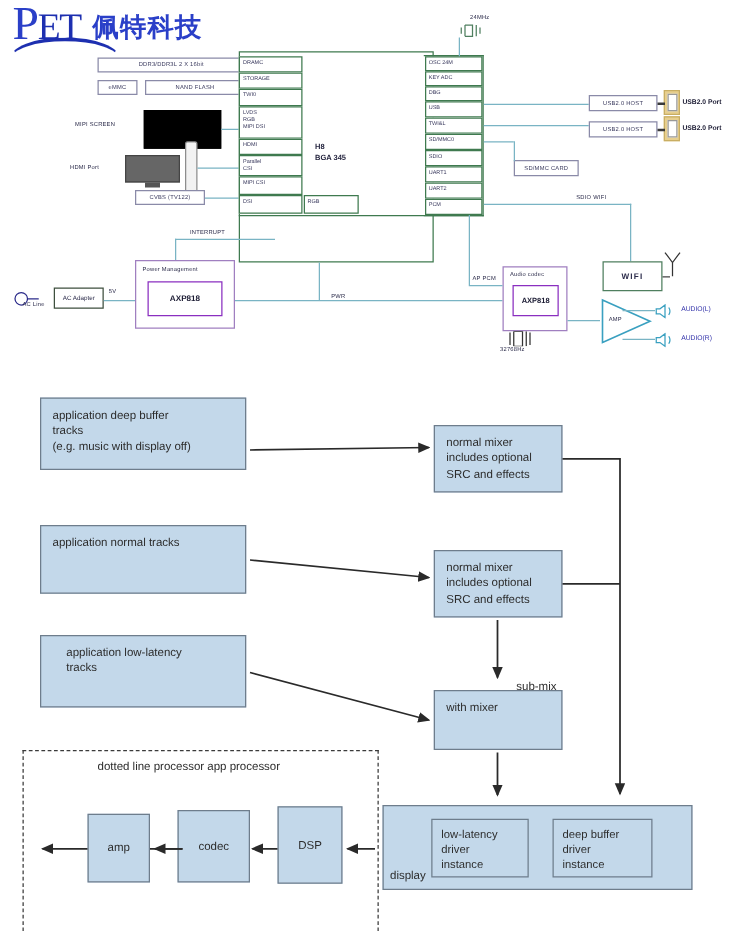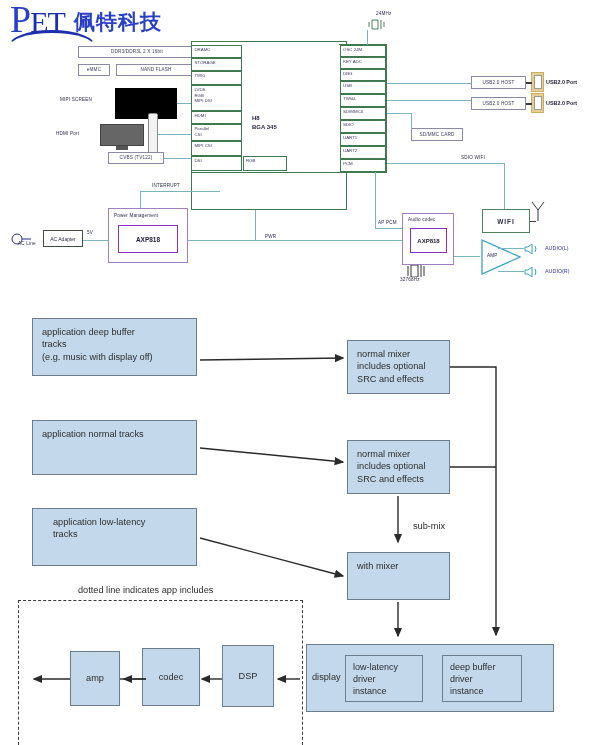--- a/index.html
+++ b/index.html
@@ -36,21 +36,21 @@
        line-height:1.5;text-align:left;}
   .port{position:absolute;left:-0.6px;box-sizing:border-box;border:1px solid #3f7a4f;
        background:#fff;font-size:4.4px;color:#3a3a5e;padding:1px 2px;line-height:1.25;}
   .rport{position:absolute;box-sizing:border-box;border:1px solid #3f7a4f;background:#fff;
        font-size:4.4px;color:#3a3a5e;padding:1px 2px;line-height:1.25;}
 
   
   .abox{position:absolute;box-sizing:border-box;background:#c3d8ea;border:1.4px solid #6e7d8c;
         font-size:9.2px;color:#2d2d2d;line-height:1.35;padding:7px 9px;}
   .kbox{position:absolute;box-sizing:border-box;background:#c3d8ea;border:1.4px solid #6e7d8c;}
-  .flowlbl{position:absolute;font-size:9.2px;color:#2d2d2d;}
+  .flowlbl{position:absolute;font-size:9.2px;color:#2d2d2d;margin-top:23px;}
   .dotted-h{position:absolute;border-top:1.4px dashed #3a3a3a;}
   .dotted-v{position:absolute;border-left:1.4px dashed #3a3a3a;}
 </style>
 </head>
 <body>
 
 <div id="logo">
   <div class="mark"><span class="big">P</span><span>ET</span></div>
   <div class="cn">佩特科技</div>
   <div class="swoosh"></div>
@@ -247,21 +247,21 @@
   </svg>
 
   <svg style="position:absolute;left:448px;top:355px;width:60px;height:295px;">
     <path d="M2 12 L48 12 L48 280" stroke="#2a2a2a" stroke-width="1.4" fill="none" marker-end="url(#ah)"></path>
   </svg>
 
   <svg style="position:absolute;left:448px;top:455px;width:52px;height:20px;">
     <path d="M2 12 L48 12" stroke="#2a2a2a" stroke-width="1.4" fill="none"></path>
   </svg>
 
-  <div class="flowlbl" style="left:78px;top:585px;">dotted line indicates app includes</div>
+  <div class="flowlbl" style="left:78px;top:585px;">dotted line processor app processor</div>
   <div class="dotted-h" style="left:18px;top:600px;width:285px;"></div>
   <div class="dotted-v" style="left:18px;top:600px;height:145px;"></div>
   <div class="dotted-v" style="left:302px;top:600px;height:145px;"></div>
 
   <div class="abox" style="left:70px;top:651px;width:50px;height:55px;display:flex;align-items:center;justify-content:center;padding:0;">amp</div>
   <div class="abox" style="left:142px;top:648px;width:58px;height:58px;display:flex;align-items:center;justify-content:center;padding:0;">codec</div>
   <div class="abox" style="left:222px;top:645px;width:52px;height:62px;display:flex;align-items:center;justify-content:center;padding:0;">DSP</div>
 
   <svg style="position:absolute;left:22px;top:668px;width:300px;height:24px;">
     <path d="M48 11 L12 11" stroke="#2a2a2a" stroke-width="1.4" fill="none" marker-end="url(#ah)"></path>

